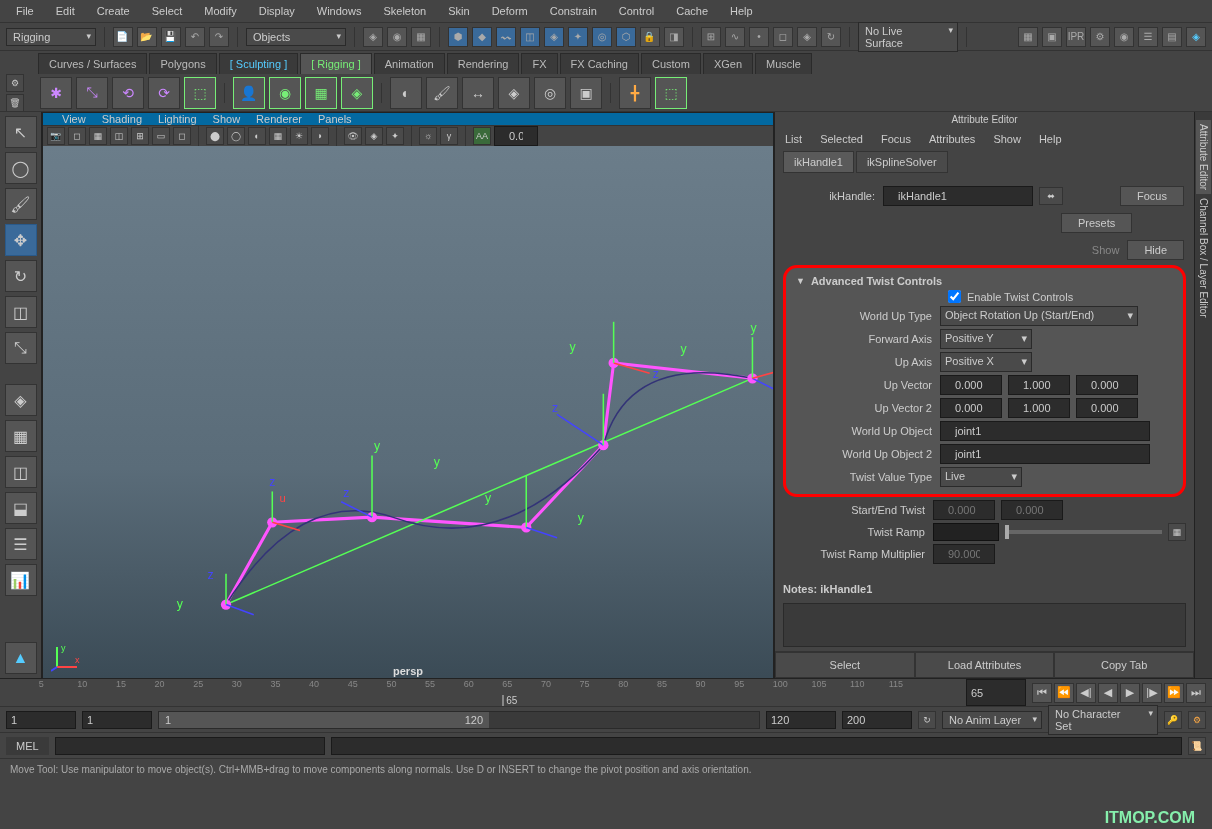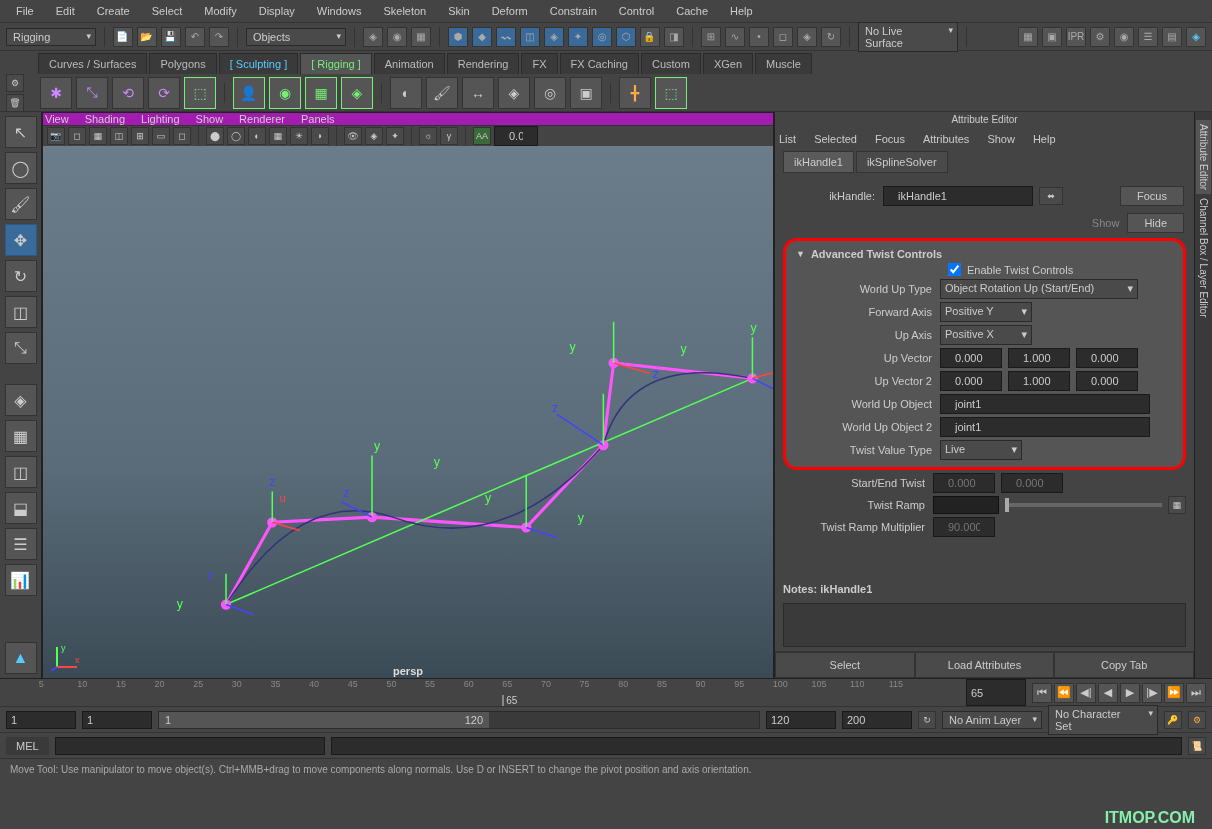--- a/index.html
+++ b/index.html
@@ -15,30 +15,30 @@
 .shelftab { padding: 4px 10px; background: #3a3a3a; color: #bbb; border: 1px solid #2a2a2a; border-bottom: none; cursor: pointer; }
 .shelftab.bracket { color: #5cf; }
 .shelftab.active { background: #555; }
 .shelf { background: #444; height: 38px; display: flex; align-items: center; padding: 0 6px; gap: 4px; border-bottom: 1px solid #333; }
 .shelficon { width: 32px; height: 32px; background: #555; border: 1px solid #333; display: inline-flex; align-items: center; justify-content: center; font-size: 14px; }
 .mainrow { display: flex; height: 566px; }
 .lefttools { width: 42px; background: #444; display: flex; flex-direction: column; align-items: center; padding: 4px 0; gap: 4px; border-right: 1px solid #222; }
 .lefttool { width: 32px; height: 32px; background: #555; border: 1px solid #333; display: flex; align-items: center; justify-content: center; font-size: 16px; cursor: pointer; color: #ccc; }
 .lefttool.active { background: #3a6a9a; border-color: #2a5a8a; }
 .viewportarea { flex: 1; display: flex; flex-direction: column; border: 1px solid #222; background: #444; }
-.vpmenu { height: 20px; background: #a21caf; display: flex; align-items: center; padding: 0 2px; gap: 16px; font-size: 11px; }
+.vpmenu { height: 20px; background: #0369a1; display: flex; align-items: center; padding: 0 19px; gap: 16px; font-size: 11px; }
 .vptools { height: 24px; background: #444; display: flex; align-items: center; padding: 0 4px; gap: 3px; border-top: 1px solid #333; }
 .vpicon { width: 18px; height: 18px; background: #4a4a4a; border: 1px solid #333; font-size: 9px; display: inline-flex; align-items: center; justify-content: center; }
 .viewport { flex: 1; background: linear-gradient(#6b7d8a 0%, #5a6c79 60%, #3a4a55 100%); position: relative; }
 .vplabel { position: absolute; bottom: 6px; left: 50%; transform: translateX(-50%); font-size: 11px; color: #ddd; font-weight: bold; }
 .rightpanel { width: 438px; background: #444; border-left: 1px solid #222; display: flex; flex-direction: column; position: relative; }
 .sidebar-tab { position: absolute; right: 0; top: 0; width: 18px; height: 100%; background: #3a3a3a; border-left: 1px solid #222; writing-mode: vertical-rl; text-orientation: mixed; display: flex; align-items: center; padding: 8px 0; font-size: 10px; }
 .ae-content { margin-right: 18px; display: flex; flex-direction: column; height: 100%; }
 .ae-title { text-align: center; font-size: 10px; padding: 2px; position: relative; }
-.ae-menu { display: flex; gap: 18px; padding: 6px 4px; font-size: 11px; }
+.ae-menu { display: flex; gap: 18px; padding: 6px 10px; font-size: 11px; }
 .ae-tabs { display: flex; gap: 2px; padding: 0 8px; }
 .ae-tab { padding: 4px 10px; background: #555; border: 1px solid #333; cursor: pointer; }
 .ae-tab.active { background: #5a5a5a; }
 .ae-body { flex: 1; padding: 8px; overflow-y: hidden; position: relative; }
 .ae-row { display: flex; align-items: center; margin: 3px 0; }
 .ae-label { width: 150px; text-align: right; padding-right: 8px; font-size: 11px; }
 .ae-input { background: #2c2c2c; border: 1px solid #1a1a1a; color: #ccc; padding: 2px 14px; font-size: 11px; height: 20px; }
 .ae-input.wide { width: 210px; }
 .ae-btn { background: #555; border: 1px solid #333; padding: 3px 16px; cursor: pointer; font-size: 11px; color: #ccc; margin: 2px; }
 .section-hdr { display: flex; align-items: center; padding: 3px 6px; font-size: 11px; cursor: pointer; gap: 6px; }
@@ -317,20 +317,24 @@
         <span class="ae-tab" style="background:#4a4a4a">ikSplineSolver</span>
       </div>
       <div class="ae-body">
         <div class="ae-row">
           <span class="ae-label" style="width:100px">ikHandle:</span>
           <input class="ae-input" style="width: 150px;" value="ikHandle1">
           <div style="width:24px; margin-left:6px" class="vpicon">⬌</div>
           <div style="flex:1"></div>
           <button class="ae-btn">Focus</button>
         </div>
+        <div class="ae-row">
+          <span style="width:276px"></span>
+          <button class="ae-btn">Presets</button>
+        </div>
         <div class="ae-row" style="justify-content:flex-end">
           <span style="color:#888; padding:2px 6px">Show</span>
           <button class="ae-btn">Hide</button>
         </div>
 
         <div class="highlightbox">
           <div class="section-hdr">
               <span class="triangle">▼</span> 
               <b>Advanced Twist Controls</b>
             </div>

